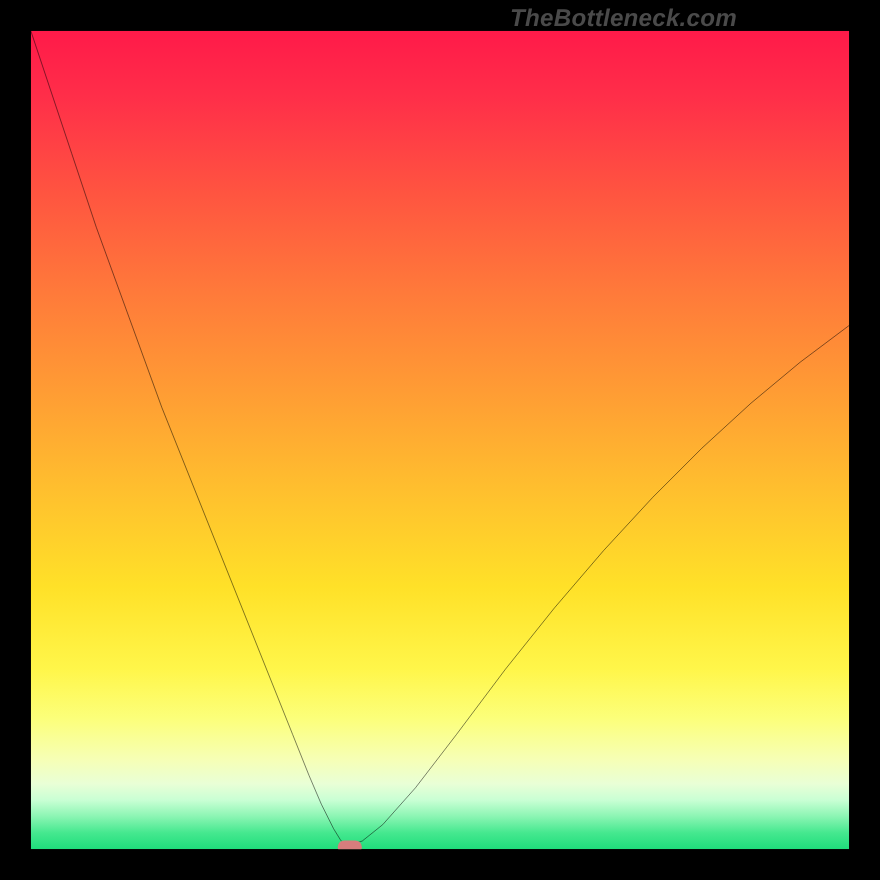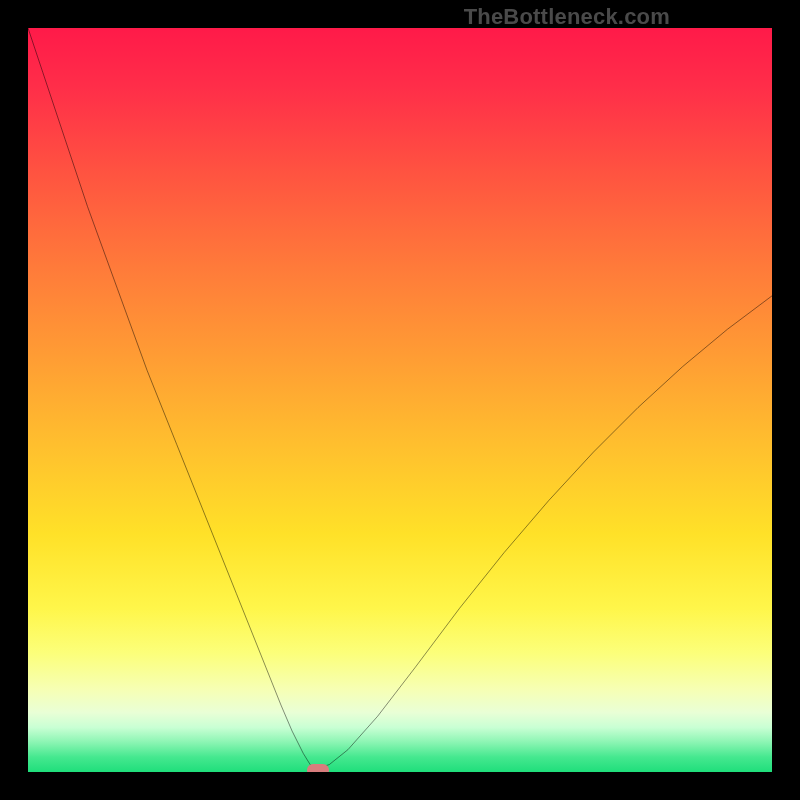--- a/index.html
+++ b/index.html
@@ -9,20 +9,21 @@
     height: 800px;
     background: #000;
     font-family: Arial, Helvetica, sans-serif;
     overflow: hidden;
   }
   .frame {
     position: relative;
     width: 680px;
     height: 800px;
     background: #000;
+    font-style: italic;
   }
   .watermark {
     position: absolute;
     top: 4px;
     right: 10px;
     color: #4a4a4a;
     font-size: 22px;
     font-weight: 600;
     letter-spacing: 0.2px;
     user-select: none;

